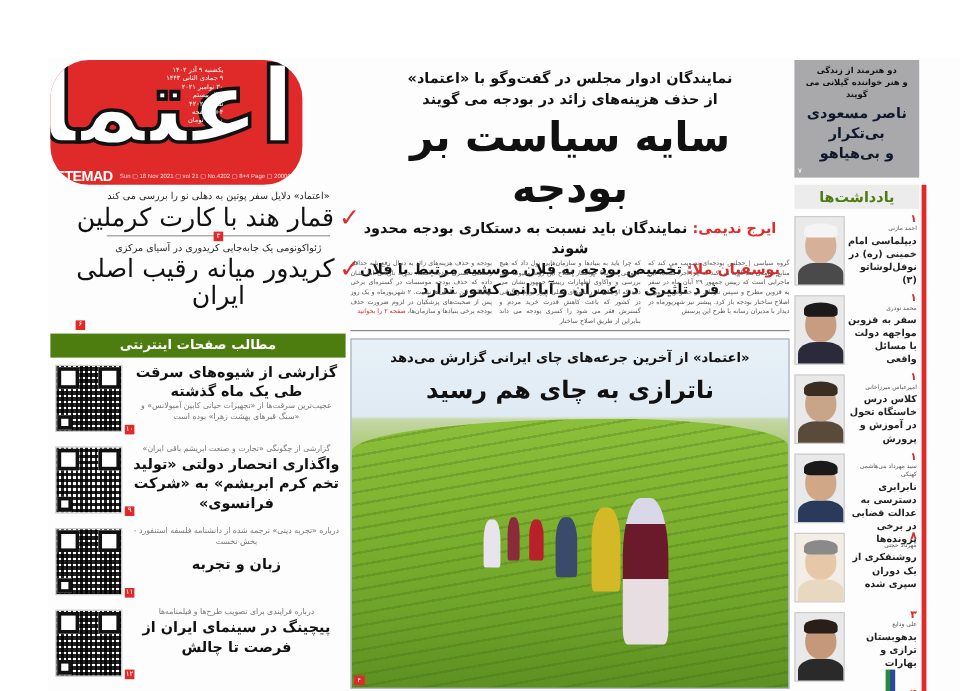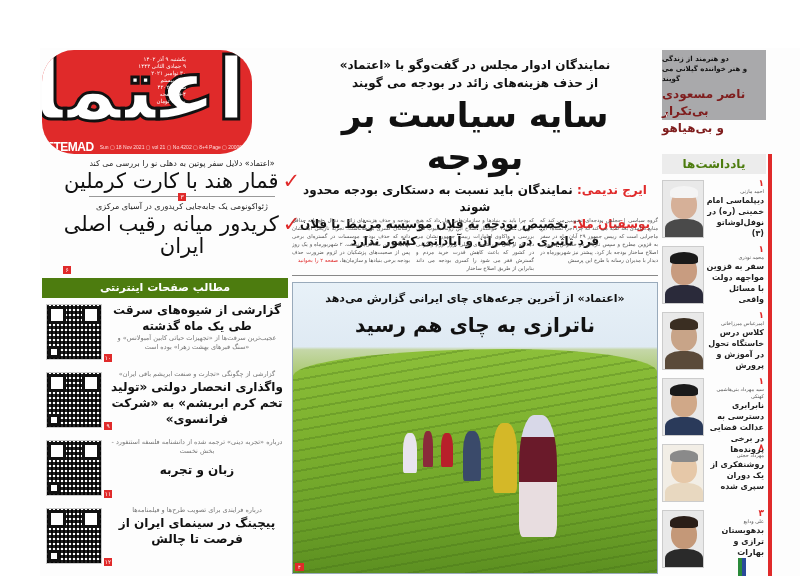--- a/index.html
+++ b/index.html
@@ -59,23 +59,23 @@
   .photo-head { position: relative; font-size: 20px; font-weight: bold; line-height: 28px; margin-top: 4px; }
   .hill { position: absolute; left: 0; right: 0; top: 66px; height: 230px; background:
           repeating-linear-gradient(170deg, rgba(60,100,20,0.25) 0 2px, transparent 2px 10px),
           linear-gradient(180deg, #8cbf3a 0%, #7cb02e 40%, #6ea32a 70%, #5b8e20 100%);
           border-radius: 60% 40% 0 0 / 12% 10% 0 0; }
   .figure { position: absolute; border-radius: 40% 40% 10% 10%; }
   .photo-credit { position: absolute; left: 2px; bottom: 2px; background: #e02a2a; color: #fff; font-size: 5px; padding: 1px 3px; }
 
   
   .right { position: absolute; left: 620px; top: 0; width: 140px; height: 528px; direction: rtl; }
-  .feature { position: absolute; left: 2px; top: 2px; width: 104px; height: 70px; background: #a9a9ab; text-align: left; }
+  .feature { position: absolute; left: 2px; top: 2px; width: 104px; height: 98px; background: #a9a9ab; text-align: center; }
   .feat-kicker { font-size: 7px; font-weight: bold; line-height: 10px; margin-top: 4px; color: #111; }
-  .feat-title { font-size: 12px; font-weight: bold; color: #7f1d1d; line-height: 17px; margin-top: 2px; }
+  .feat-title { font-size: 12px; font-weight: bold; color: #0f172a; line-height: 17px; margin-top: 2px; }
   .feat-pg { position: absolute; left: 3px; bottom: 2px; font-size: 6px; color: #fff; }
   .notes-title { position: absolute; left: 2px; top: 106px; width: 104px; height: 20px; background: #ececec; color: #4d7c0f; font-size: 12px; font-weight: bold; line-height: 20px; text-align: center; }
   .notes-rail { position: absolute; left: 108px; top: 106px; width: 4px; height: 422px; background: #e02a2a; }
   .notes { position: absolute; left: 2px; top: 130px; width: 104px; }
   .note { position: relative; height: 64px; margin-bottom: 2px; }
   .note-photo { position: absolute; left: 0; top: 2px; width: 42px; height: 58px; border: 1px solid #ccc; overflow: hidden; background: #e9e9e9; }
   .np-head { position: absolute; left: 8px; top: 8px; width: 26px; height: 30px; border-radius: 50% 50% 45% 45%; background: #c9a48a; }
   .np-hair { position: absolute; left: 7px; top: 5px; width: 28px; height: 12px; border-radius: 50% 50% 20% 20%; }
   .np-body { position: absolute; left: 2px; top: 38px; width: 38px; height: 24px; border-radius: 40% 40% 0 0; }
   .note-text { position: absolute; left: 44px; right: 0; top: 0; text-align: right; padding-right: 2px; }

